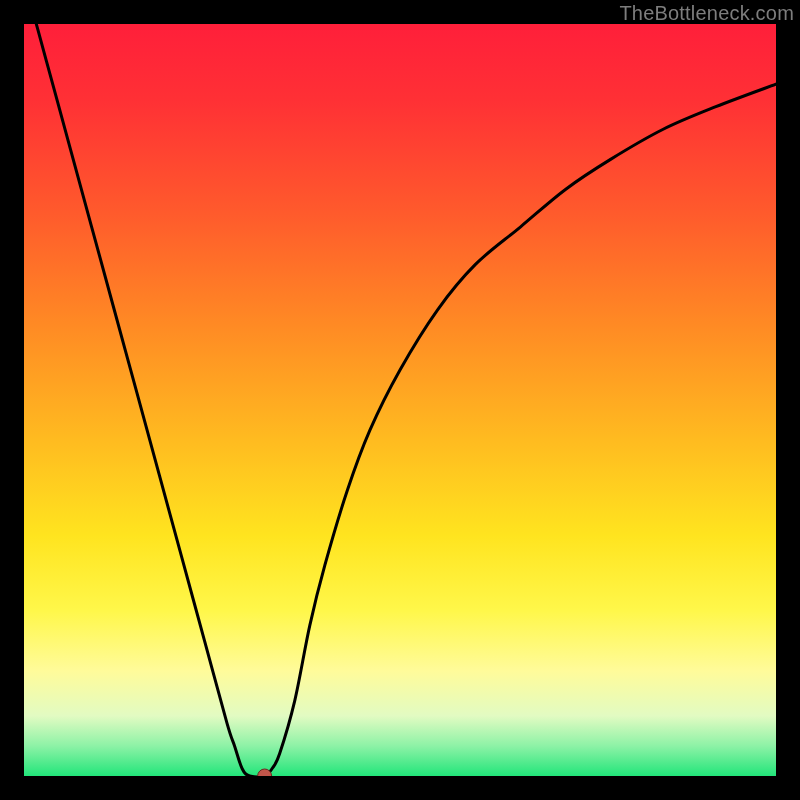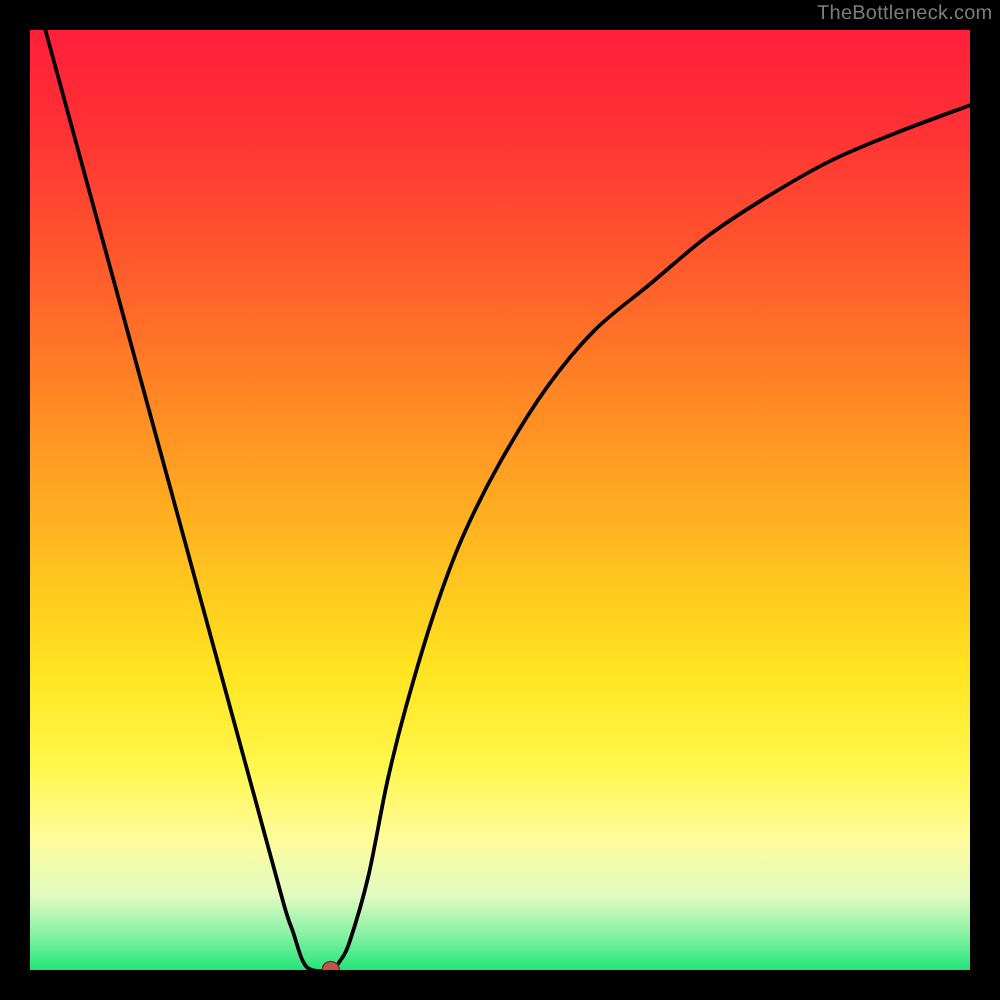--- a/index.html
+++ b/index.html
@@ -24,21 +24,21 @@
     left: 24px;
     top: 24px;
     width: 752px;
     height: 752px;
   }
   .watermark {
     position: absolute;
     top: 2px;
     right: 6px;
     color: #7d7d7d;
-    font-size: 16px;
+    font-size: 20px;
     font-weight: 500;
     letter-spacing: 0.2px;
     z-index: 50;
   }
   svg { display:block; }
 </style>
 </head>
 <body>
 
 <div class="watermark">TheBottleneck.com</div>

